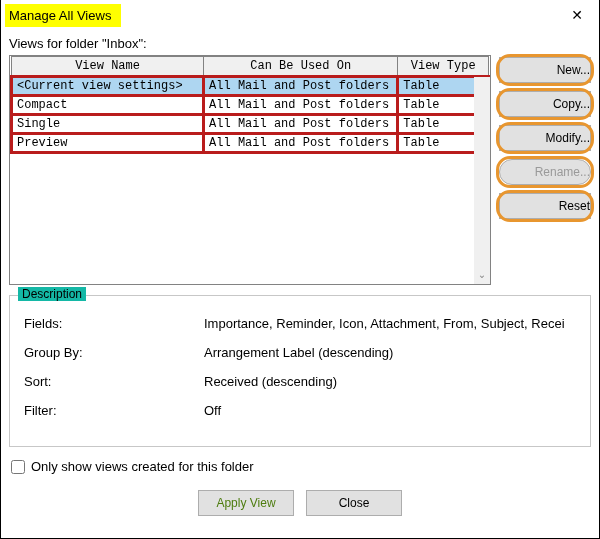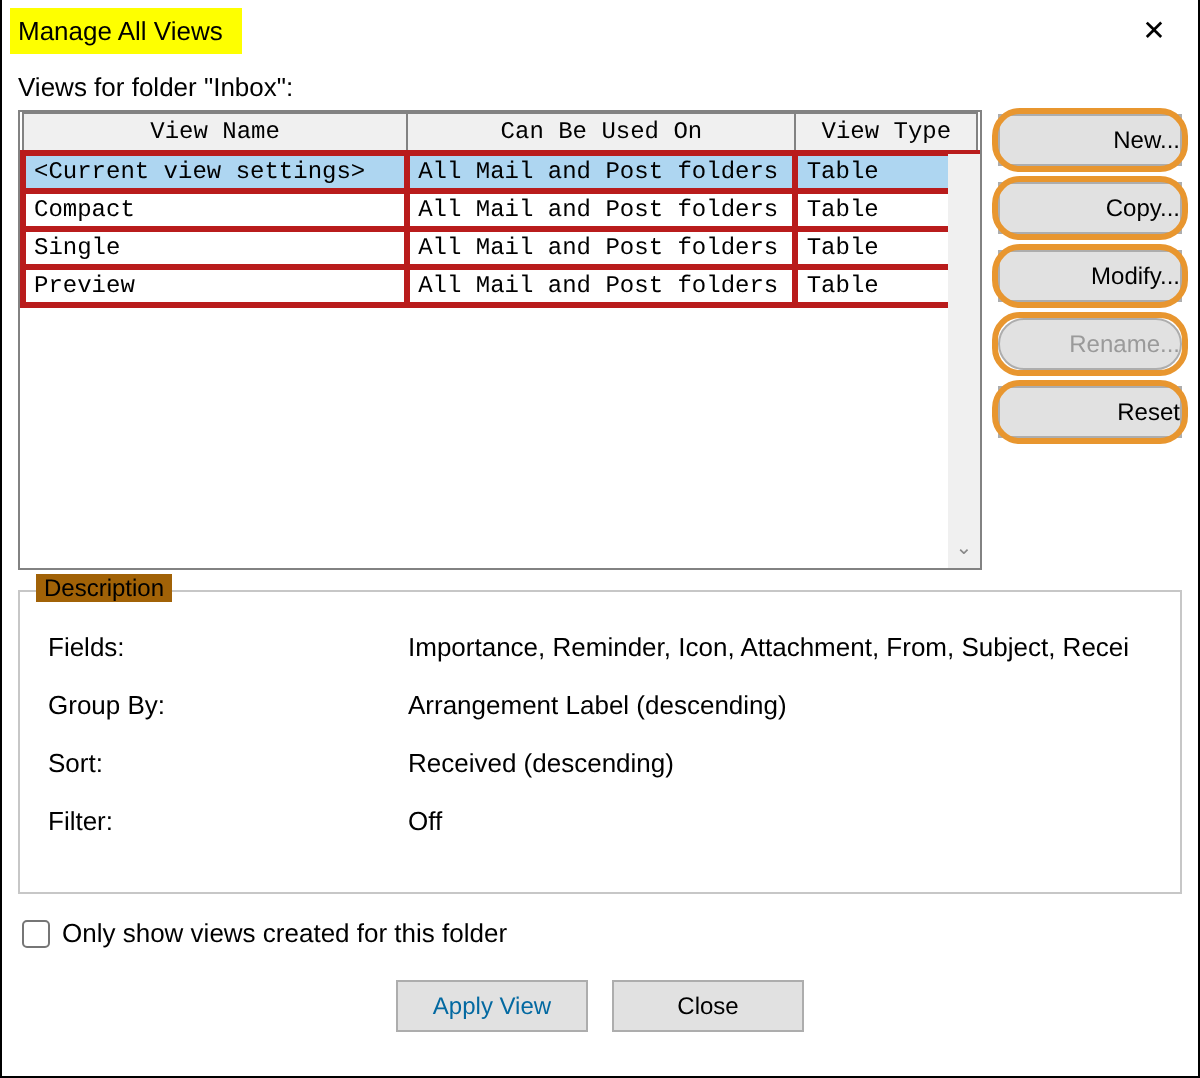--- a/index.html
+++ b/index.html
@@ -137,21 +137,21 @@
   .desc-group {
     margin-top: 10px;
     position: relative;
     border: 1px solid #c7c7c7;
     padding: 12px 10px 14px 10px;
   }
   .desc-group .legend {
     position: absolute;
     top: -9px;
     left: 8px;
-    background: #a16207;
+    background: #14b8a6;
     padding: 0 4px;
     font-size: 12px;
   }
   .desc-row {
     display: flex;
     margin: 8px 0 14px 4px;
     font-size: 13px;
   }
   .desc-row .k {
     width: 180px;
@@ -184,21 +184,21 @@
     height: 26px;
     background: #e1e1e1;
     border: 1px solid #adadad;
     font-size: 12px;
     cursor: pointer;
   }
   .bottombtn.primary {
     border: 2px solid #0178d7;
   }
   .bottombtn.disabled {
-    color: #0369a1;
+    color: #4d7c0f;
     cursor: default;
   }
 </style>
 </head>
 <body>
 
 <div class="window">
 
   <div class="titlebar">
     <span class="title">Manage All Views</span>

